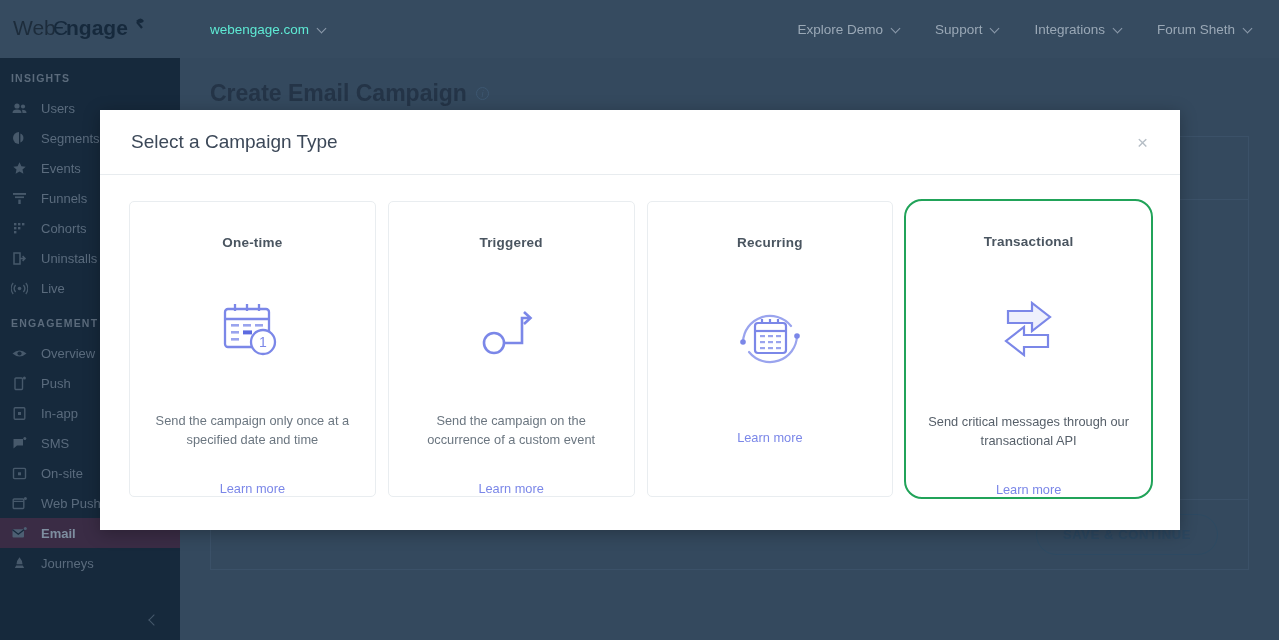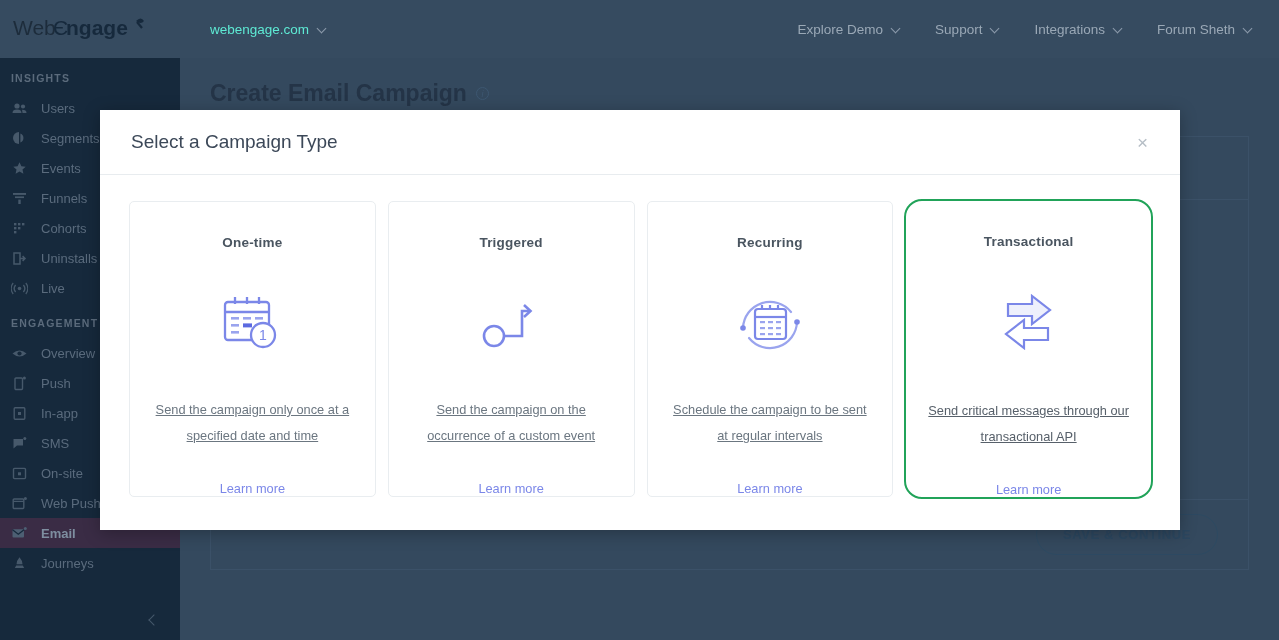--- a/index.html
+++ b/index.html
@@ -143,22 +143,22 @@
     width: 250px; height: 300px; margin: -2px -1px;
   }
   .card .c-title {
     font-size: 13.5px; font-weight: bold; color: #4a5560; letter-spacing: .2px;
   }
   .card .c-art {
     height: 118px; display: flex; align-items: center; justify-content: center;
     margin-top: 18px;
   }
   .card .c-desc {
-    font-size: 12.8px; color: #6b7680; text-align: center; line-height: 26px;
-    width: 204px; margin-top: 16px; text-decoration: underline;
+    font-size: 12.8px; color: #6b7680; text-align: center; line-height: 19px;
+    width: 204px; margin-top: 16px;
   }
   .card .c-link {
     font-size: 12.8px; color: #7b87e8; margin-top: 20px; cursor: pointer;
   }
   .card.selected .c-desc { color: #57606a; }
 </style>
 </head>
 <body>
 
 <div id="app">
@@ -455,21 +455,20 @@
                   <rect x="47" y="37" width="5" height="2.2"></rect>
                 <rect x="31" y="43" width="5" height="2.2"></rect>
                   <rect x="39" y="43" width="5" height="2.2"></rect>
                   <rect x="47" y="43" width="5" height="2.2"></rect>
                 <rect x="31" y="49" width="5" height="2.2"></rect>
                   <rect x="39" y="49" width="5" height="2.2"></rect>
                   <rect x="47" y="49" width="5" height="2.2"></rect>
               </g>
             </svg>
           </div>
-          <div class="c-desc">Schedule the campaign to be sent at regular intervals</div>
           <div class="c-link">Learn more</div>
         </div>
 
         <div class="card selected">
           <div class="c-title">Transactional</div>
           <div class="c-art">
             <svg width="86" height="78" viewBox="0 0 86 78">
               <path d="M22 18 h24 v-8 l18 14 -18 14 v-8 h-24 z" fill="#eef0fc" stroke="#7b87e8" stroke-width="2.2"></path>
               <path d="M62 42 h-24 v-8 l-18 14 18 14 v-8 h24 z" fill="#fff" stroke="#7b87e8" stroke-width="2.2"></path>
             </svg>

